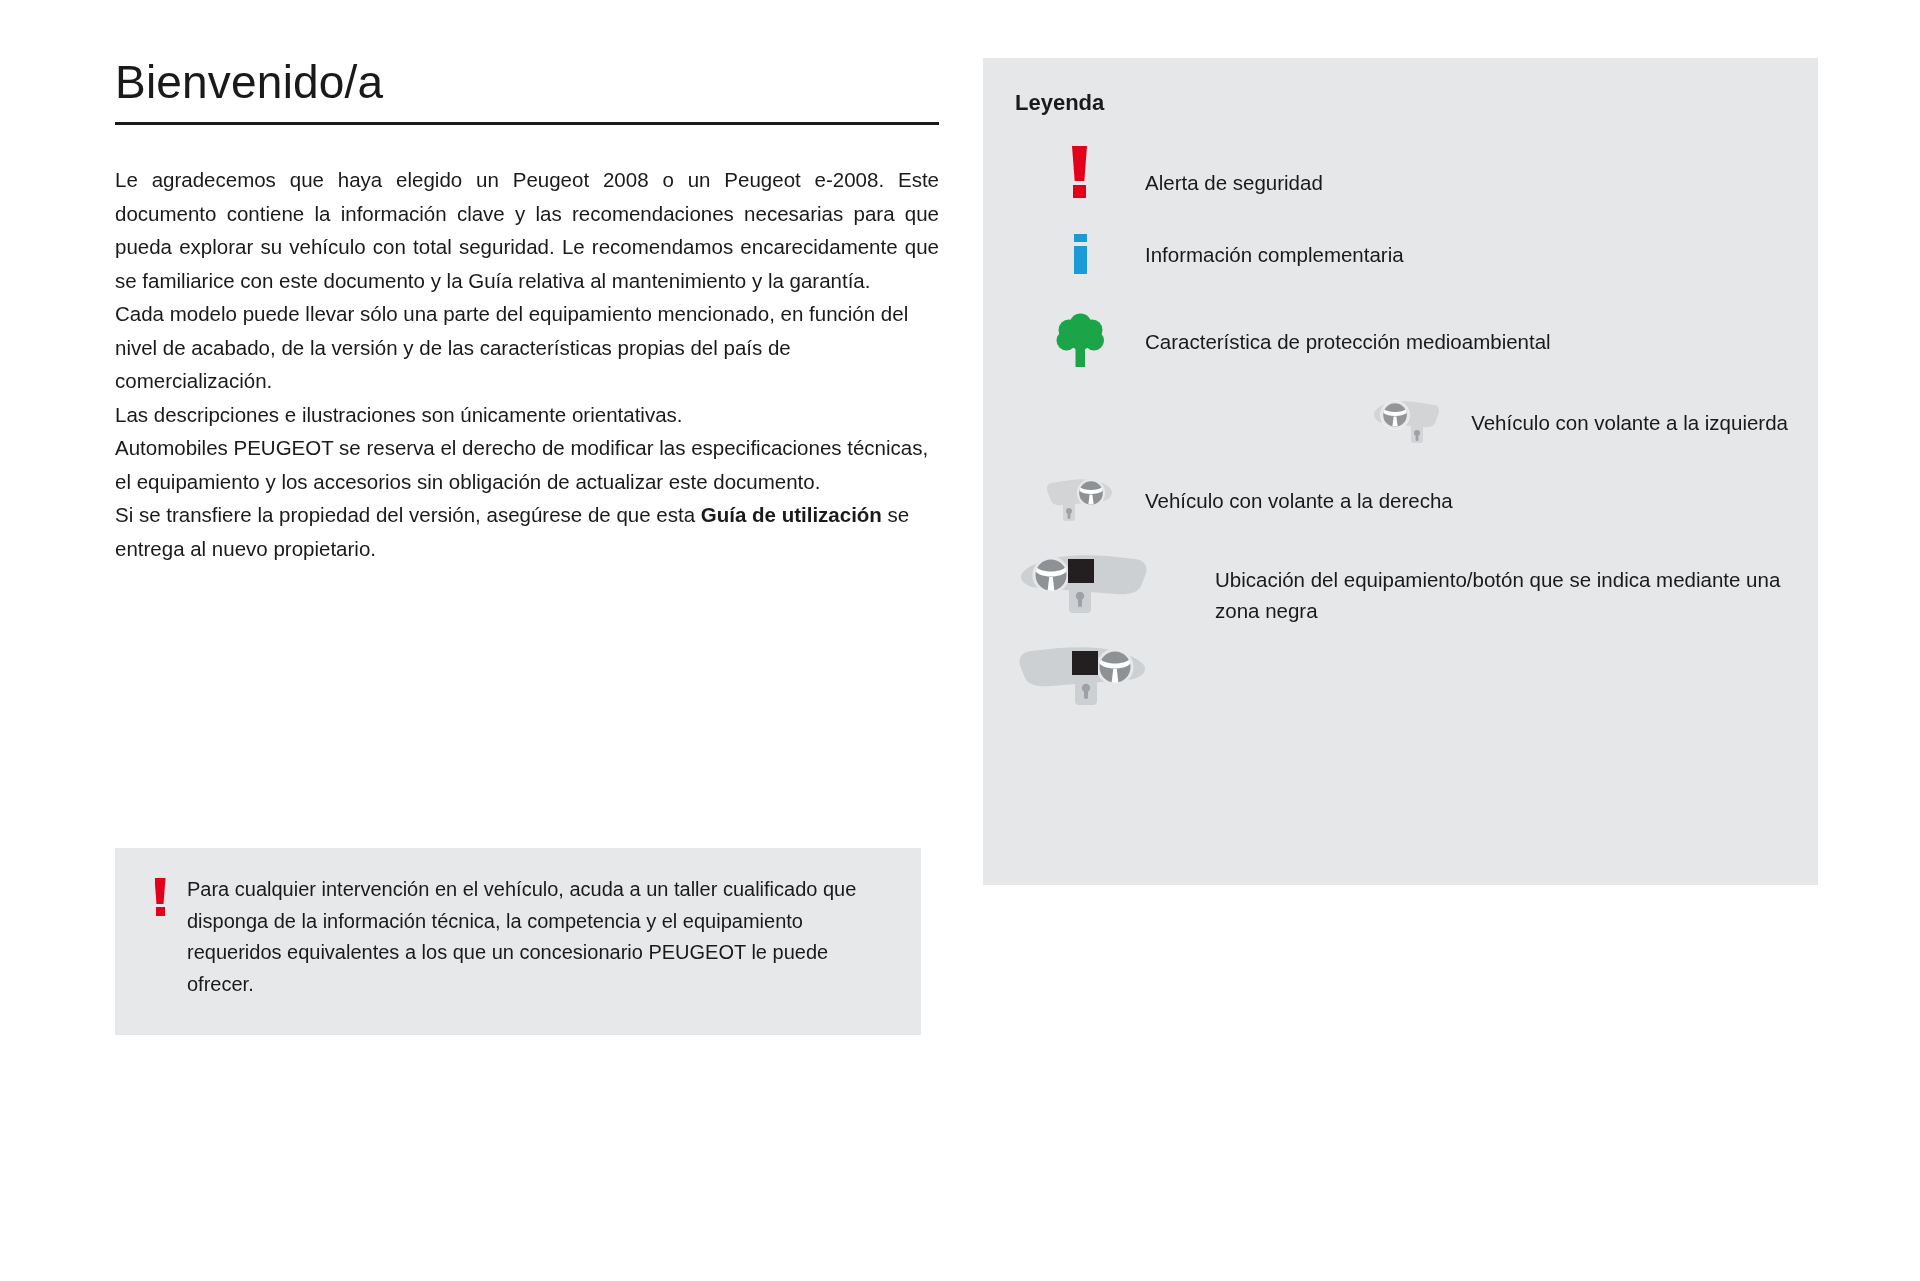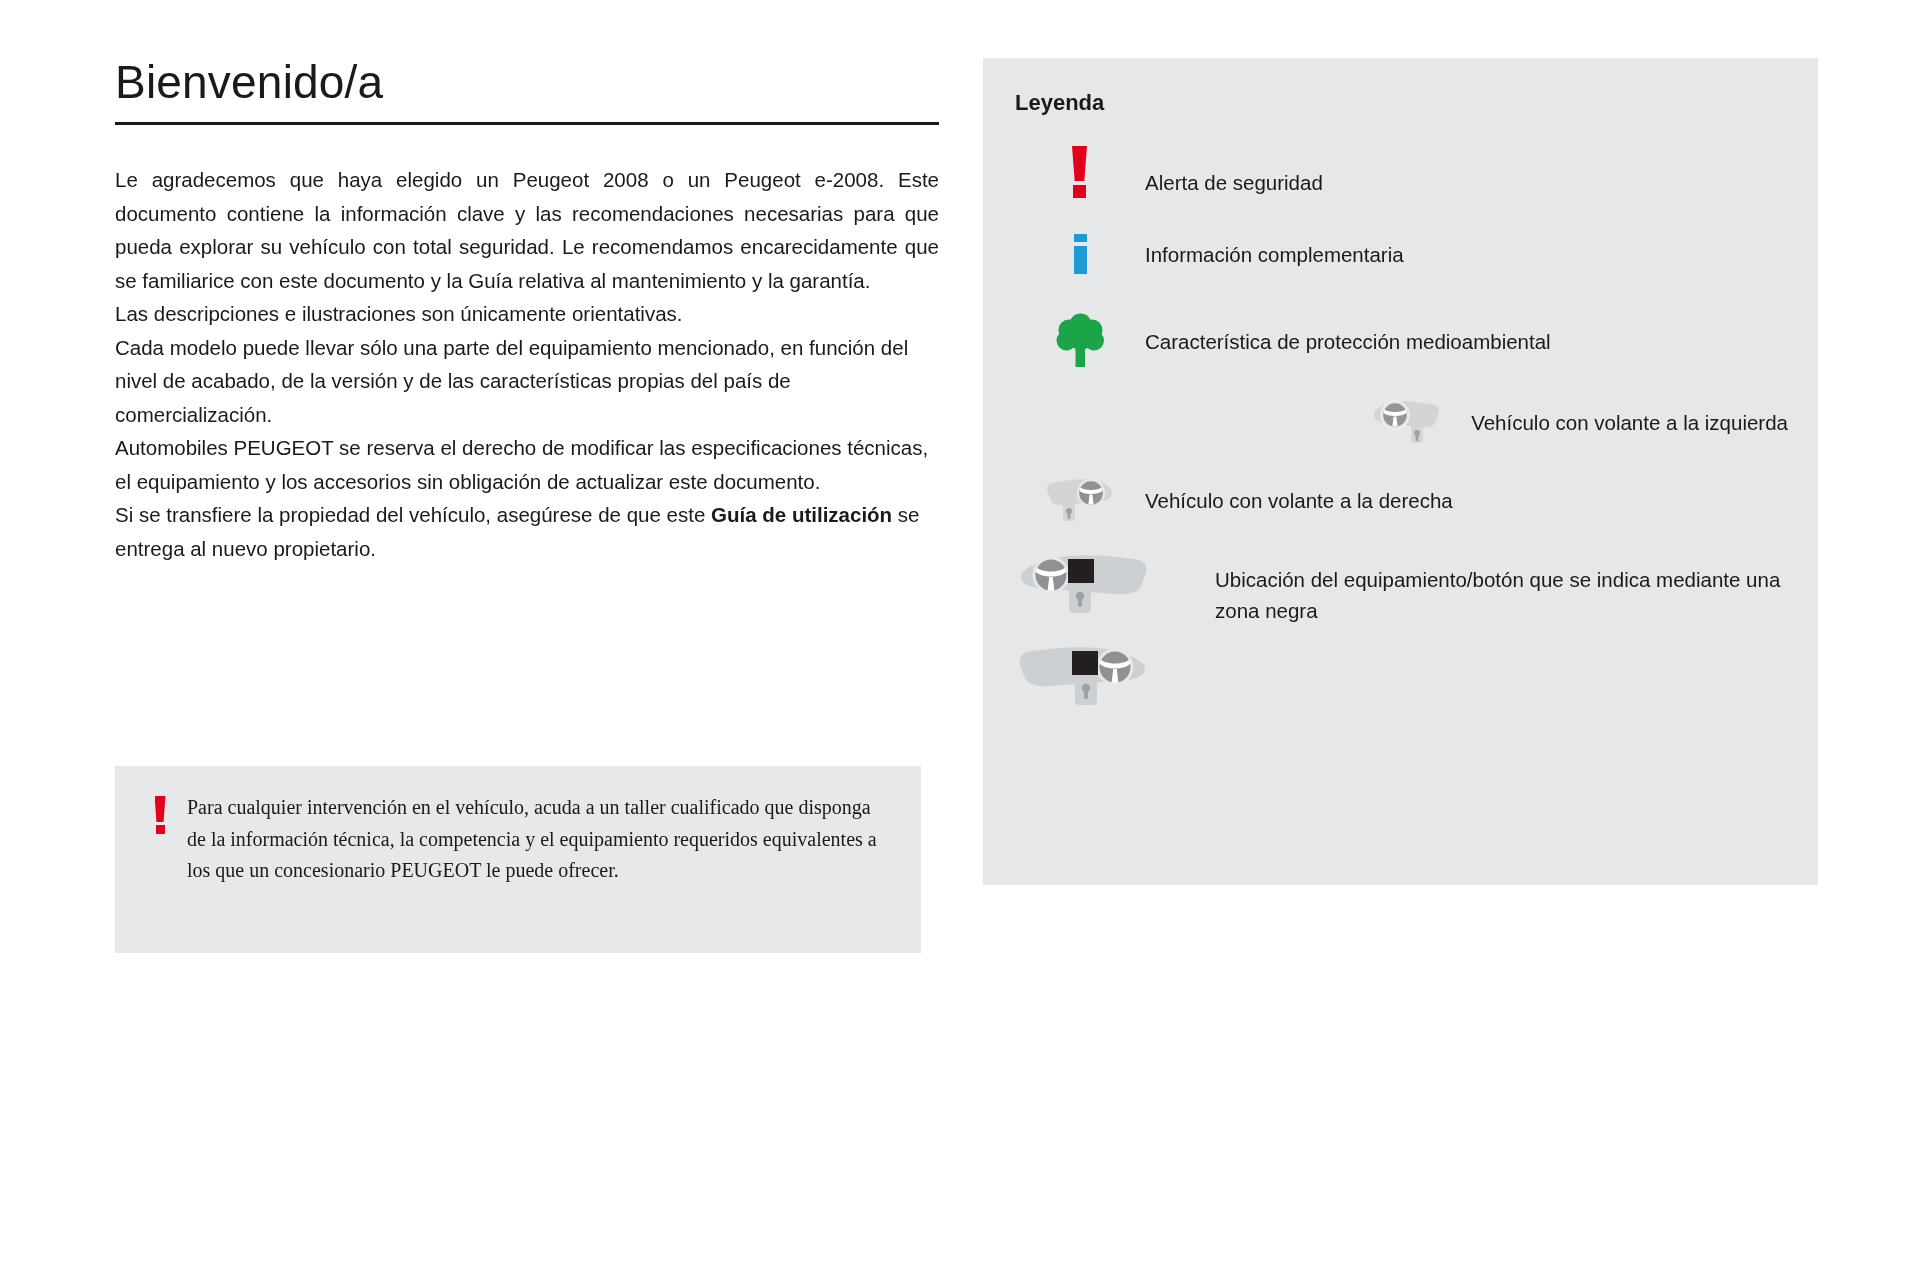--- a/index.html
+++ b/index.html
@@ -59,27 +59,26 @@
   }
 
   .bold {
     font-weight: bold;
   }
 
   
   .warning-box {
     position: absolute;
     left: 115px;
-    top: 766px;
+    top: 848px;
     width: 806px;
     height: 187px;
     background: #e7e8ea;
     box-sizing: border-box;
     padding: 26px 34px 20px 28px;
-    font-family: Liberation Serif, serif;
   }
   .warning-inner {
     display: flex;
     align-items: flex-start;
   }
   .warn-icon {
     width: 34px;
     flex: 0 0 34px;
     padding-top: 4px;
     display: flex;
@@ -228,28 +227,28 @@
 
 <div class="left-col">
 
   <h1 class="page-title">Bienvenido/a</h1>
 
   <div class="title-rule"></div>
 
   <div class="body-text">
     <p class="para-justify">Le agradecemos que haya elegido un Peugeot 2008 o un Peugeot e-2008. Este documento contiene la información clave y las recomendaciones necesarias para que pueda explorar su vehículo con total seguridad. Le recomendamos encarecidamente que se familiarice con este documento y la Guía relativa al mantenimiento y la garantía.</p>
 
+    <p class="para-plain">Cada modelo puede llevar sólo una parte del equipamiento mencionado, en función del nivel de acabado, de la versión y de las características propias del país de comercialización.</p>
+
     <p class="para-plain">Las descripciones e ilustraciones son únicamente orientativas.</p>
 
-    <p class="para-plain">Cada modelo puede llevar sólo una parte del equipamiento mencionado, en función del nivel de acabado, de la versión y de las características propias del país de comercialización.</p>
-
     <p class="para-plain">Automobiles PEUGEOT se reserva el derecho de modificar las especificaciones técnicas, el equipamiento y los accesorios sin obligación de actualizar este documento.</p>
 
     <p class="para-plain">
-      <span>Si se transfiere la propiedad del vehículo, asegúrese de que este </span><span class="bold">Guía de utilización</span><span> se entrega al nuevo propietario.</span>
+      <span>Si se transfiere la propiedad del versión, asegúrese de que esta </span><span class="bold">Guía de utilización</span><span> se entrega al nuevo propietario.</span>
     </p>
   </div>
 </div>
 
 <div class="warning-box">
   <div class="warning-inner">
     <div class="warn-icon">
       <div class="excl">
         <div class="bar"></div>
         <div class="dot"></div>

